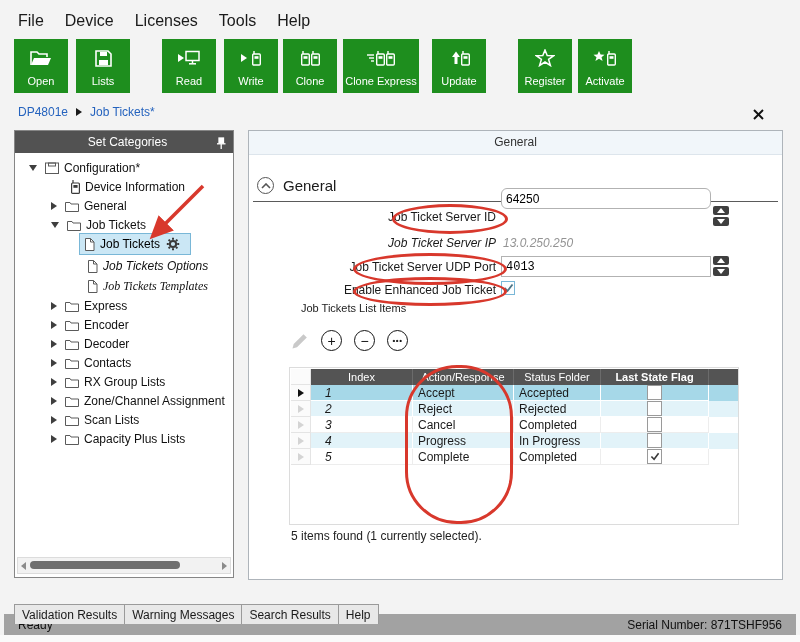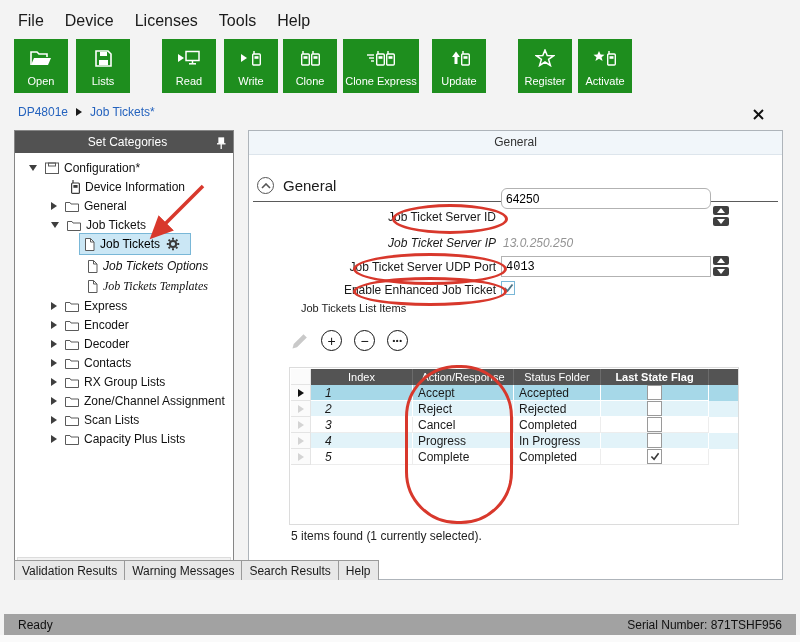--- a/index.html
+++ b/index.html
@@ -75,21 +75,21 @@
   .mk.dim{border-left-color:#d4d4d4;}
   .gcb{width:13px;height:13px;border:1px solid #9a9a9a;background:#fff;display:flex;align-items:center;justify-content:center;}
   .summary{position:absolute;left:42px;top:398px;font-size:12px;color:#222;}
 
   
   .ann{position:absolute;border:3px solid #d8382c;border-radius:50%;pointer-events:none;z-index:30;background:transparent;}
   .ann.stadium{border-radius:52px;}
   .arrow-ov{position:absolute;left:0;top:0;pointer-events:none;z-index:40;}
 
   
-  .tabsbar{position:absolute;left:14px;top:560px;display:flex;z-index:5;text-align:right;}
+  .tabsbar{position:absolute;left:14px;top:604px;display:flex;z-index:5;text-align:right;}
   .tab{height:20px;line-height:20px;padding:0 7px;background:#e8e8e8;border:1px solid #9a9a9a;border-bottom:none;font-size:12px;color:#1a1a1a;margin-right:-1px;box-sizing:border-box;}
   .statusbar{position:absolute;left:4px;top:614px;width:792px;height:21px;background:#a2a2a2;display:flex;align-items:center;justify-content:space-between;padding:0 14px;box-sizing:border-box;font-size:12px;color:#111;}
   .footer{position:absolute;left:0;top:635px;width:800px;height:7px;background:#fafafa;}
 </style>
 </head>
 <body>
 
 <div id="app">
 
   <div class="menubar">

